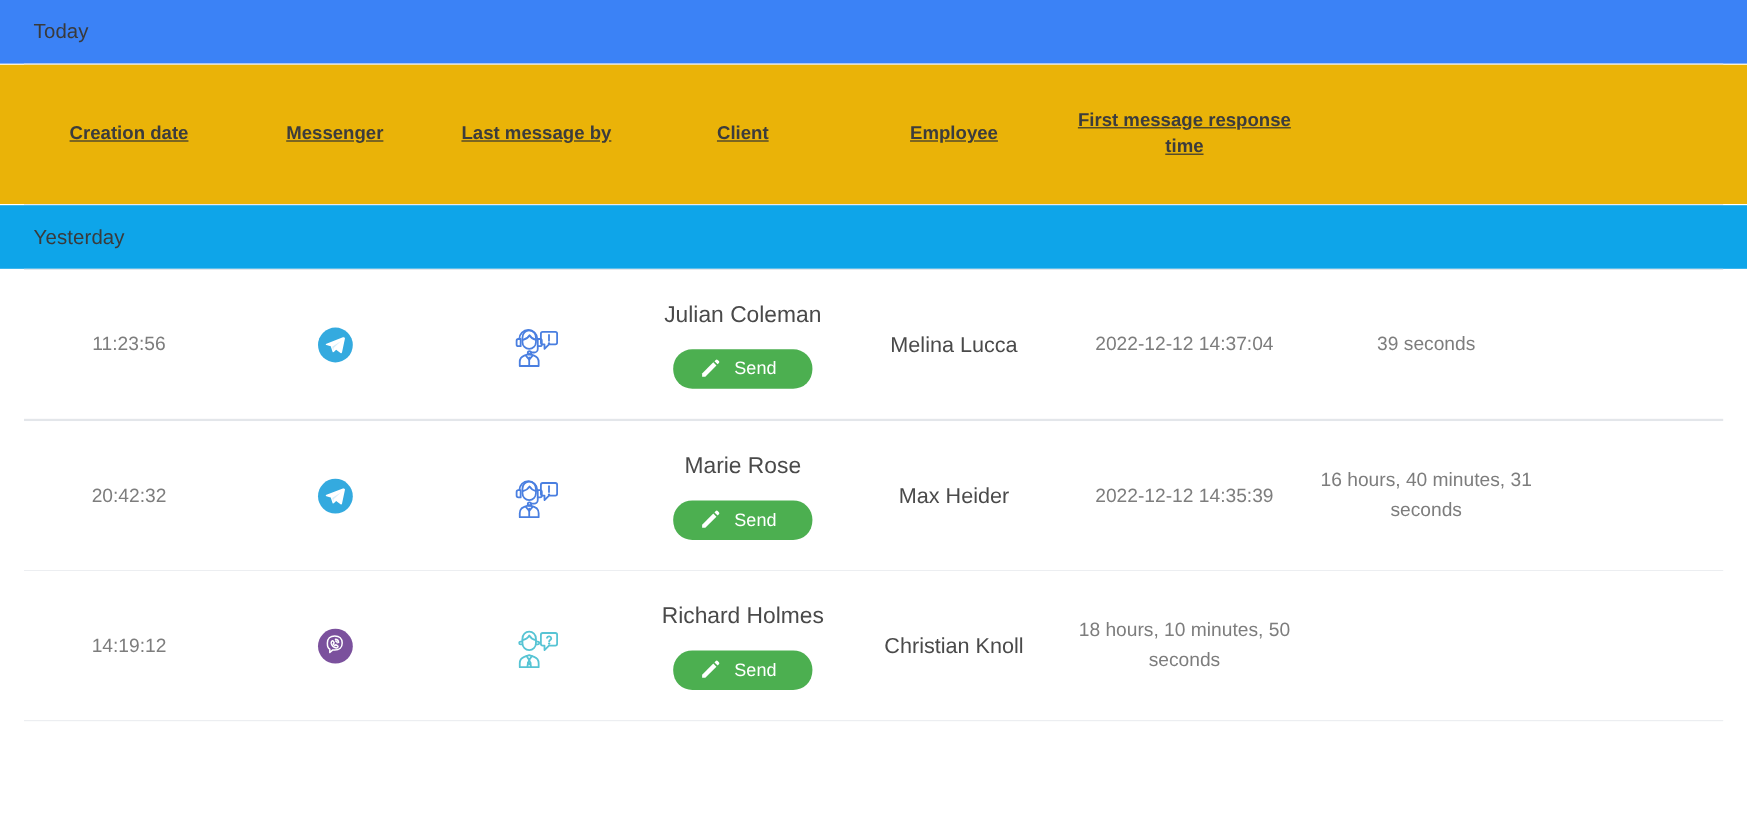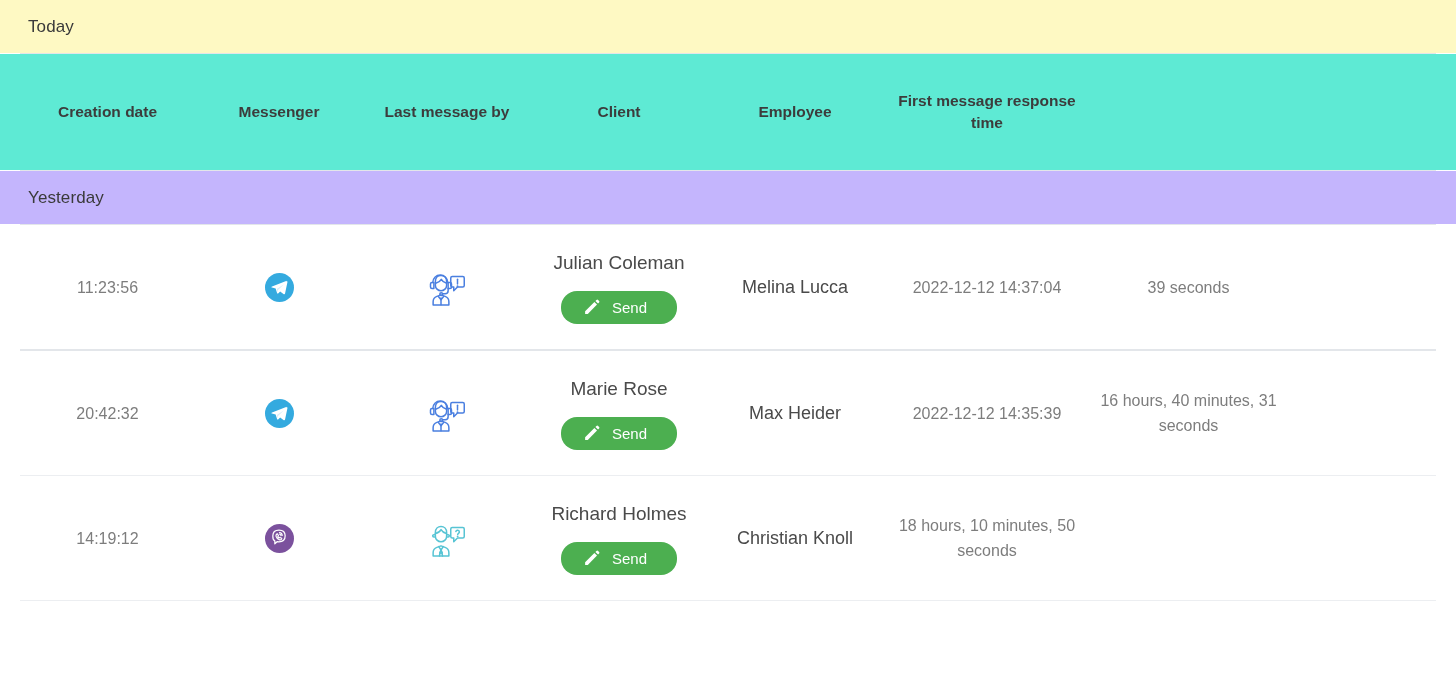--- a/index.html
+++ b/index.html
@@ -27,42 +27,43 @@
     align-items: center;
   }
 
   
   .group-row {
     height: 53px;
     display: flex;
     align-items: center;
     padding-left: 28px;
     box-sizing: border-box;
-    background: #fef9c3;
-  }
-  .group-row.tinted { background: #c4b5fd; align-items: center; }
+    background: #3b82f6;
+  }
+  .group-row.tinted { background: #0ea5e9; align-items: center; }
   .group-label {
     font-size: 17px;
     color: #3a3a3a;
     font-weight: 400;
     letter-spacing: 0.1px;
   }
 
   
   .divider {
     height: 1px;
     margin: 0 20px 0 20px;
     background: #e3e6ea;
   }
   .divider.soft { background: #eceef1; }
 
   
   .head-row {
     min-height: 116px;
-    background: #5eead4;
+    background: #eab308;
+    text-decoration: underline;
   }
   .head-cell {
     text-align: center;
     font-size: 15.5px;
     font-weight: 700;
     color: #3c3c3c;
     line-height: 22px;
     padding: 0 6px;
   }
 

